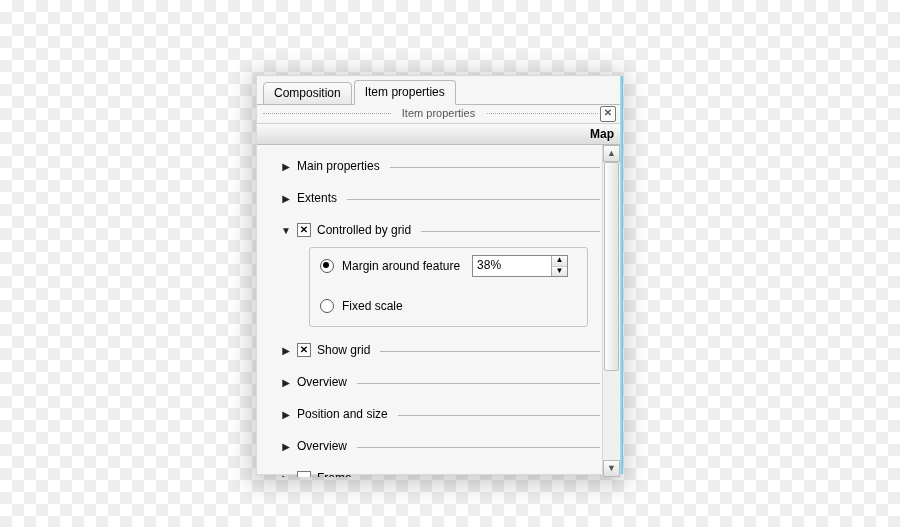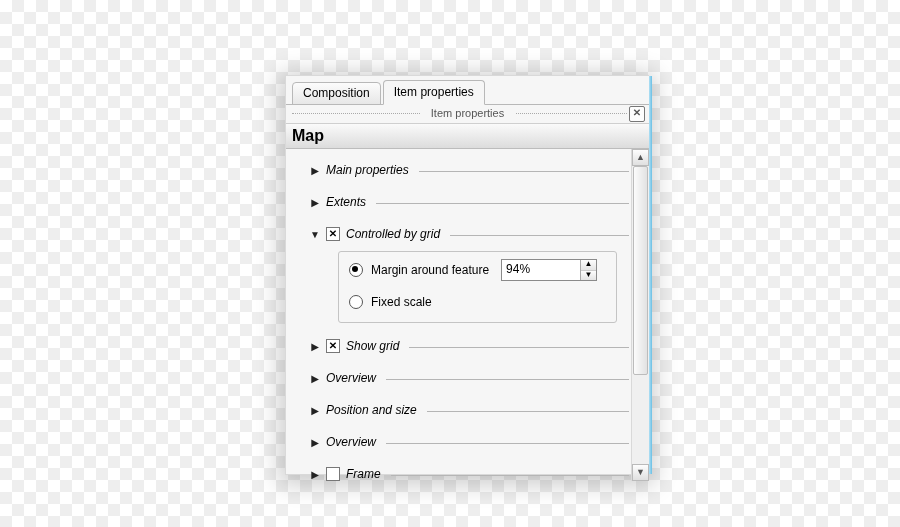--- a/index.html
+++ b/index.html
@@ -15,21 +15,21 @@
       linear-gradient(-45deg, #eee 25%, transparent 25%),
       linear-gradient(45deg, transparent 75%, #eee 75%),
       linear-gradient(-45deg, transparent 75%, #eee 75%);
     background-size: 24px 24px;
     background-position: 0 0, 0 12px, 12px -12px, -12px 0;
     background-color: #fff;
   }
 
   .window {
     position: absolute;
-    left: 285px;
+    left: 256px;
     top: 75px;
     width: 364px;
     height: 400px;
     background: #f6f6f6;
     border: 1px solid #d9d9d9;
     border-right: none;
     box-shadow: 0 4px 22px 6px rgba(0,0,0,0.20);
     box-sizing: border-box;
   }
   .bluebar {
@@ -106,21 +106,22 @@
   }
 
   
   .groupbar {
     margin-top:2px;
     padding:3px 6px;
     background: linear-gradient(to bottom,#fafafa,#dcdcdc);
     border-top:1px solid #cfcfcf;
     border-bottom:1px solid #bcbcbc;
     font-weight:bold;
-    font-size:16px;
+    font-size:12px;
+    text-align:right;
   }
 
   
   .scrollwrap {
     position: relative;
     height: calc(100% - 24px - 16px - 24px - 2px);
   }
   .scrollbody {
     position:absolute;
     left:0; right:18px; top:0; bottom:0;
@@ -167,31 +168,31 @@
     gap:6px;
     height:18px;
     margin-top:14px;
   }
   .sec:first-child{margin-top:4px;}
   .sec .tri { width:10px; font-size:10px; color:#222; display:inline-block; text-align:center;}
   .sec .chk {
     width:12px;height:12px;border:1px solid #777;background:#fff;font-size:10px;line-height:11px;text-align:center;font-weight:bold;
   }
   .sec .chk.on::after{content:'✕';}
-  .sec .lbl{white-space:nowrap;font-style:italic;}
+  .sec .lbl{white-space:nowrap;}
   .sec .rule{flex:1;border-top:1px solid #b5b5b5;height:0;margin-left:4px;margin-top:2px;}
 
   .subgroup {
     margin:8px 12px 4px 28px;
     border:1px solid #c4c4c4;
     border-radius:3px;
     padding:8px 10px 10px 10px;
   }
   .optrow{display:flex;align-items:center;gap:8px;height:20px;}
-  .optrow + .optrow{margin-top:12px;}
+  .optrow + .optrow{margin-top:20px;}
   .radio{
     width:12px;height:12px;border:1px solid #555;border-radius:50%;background:#fff;position:relative;
   }
   .radio.on::after{content:'';position:absolute;left:2px;top:2px;width:6px;height:6px;border-radius:50%;background:#000;}
   .spinbox{
     display:flex;align-items:stretch;height:20px;
     border:1px solid #8a8a8a;background:#fff;width:94px;margin-left:4px;
   }
   .spinbox .val{flex:1;padding:0 4px;line-height:18px;}
   .spinbox .btns{width:15px;border-left:1px solid #aaa;display:flex;flex-direction:column;}
@@ -236,21 +237,21 @@
         <span class="chk on"></span>
         <span class="lbl">Controlled by grid</span>
         <span class="rule"></span>
       </div>
 
       <div class="subgroup">
         <div class="optrow">
           <span class="radio on"></span>
           <span>Margin around feature</span>
           <div class="spinbox">
-            <span class="val">94%</span>
+            <span class="val">38%</span>
             <div class="btns">
               <div class="b">▲</div>
               <div class="b">▼</div>
             </div>
           </div>
         </div>
         <div class="optrow">
           <span class="radio"></span>
           <span>Fixed scale</span>
         </div>

